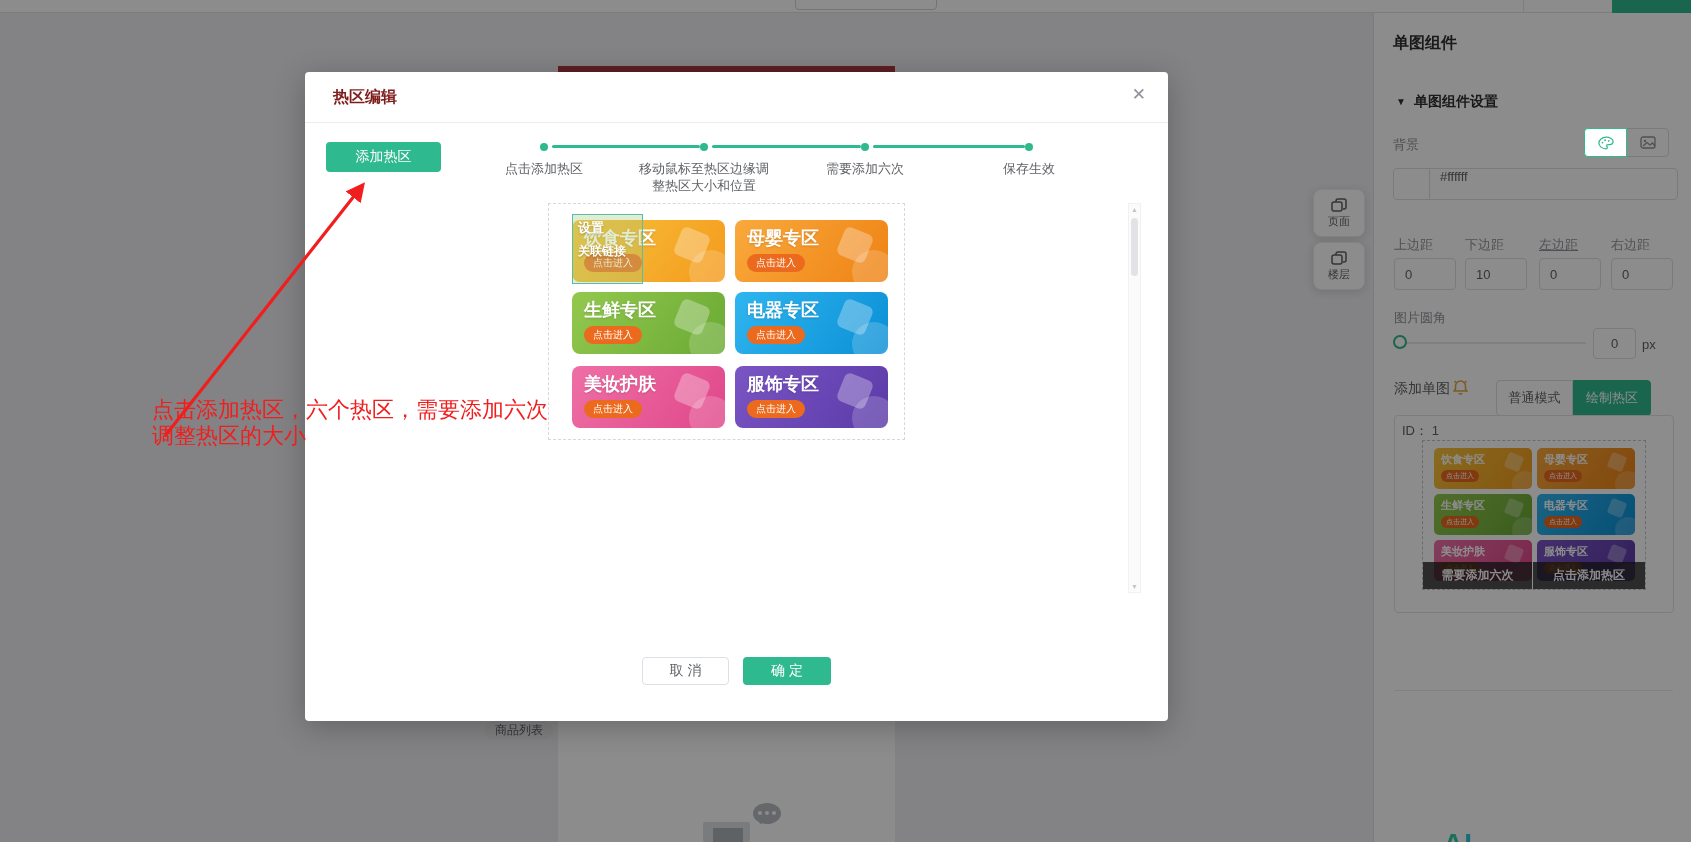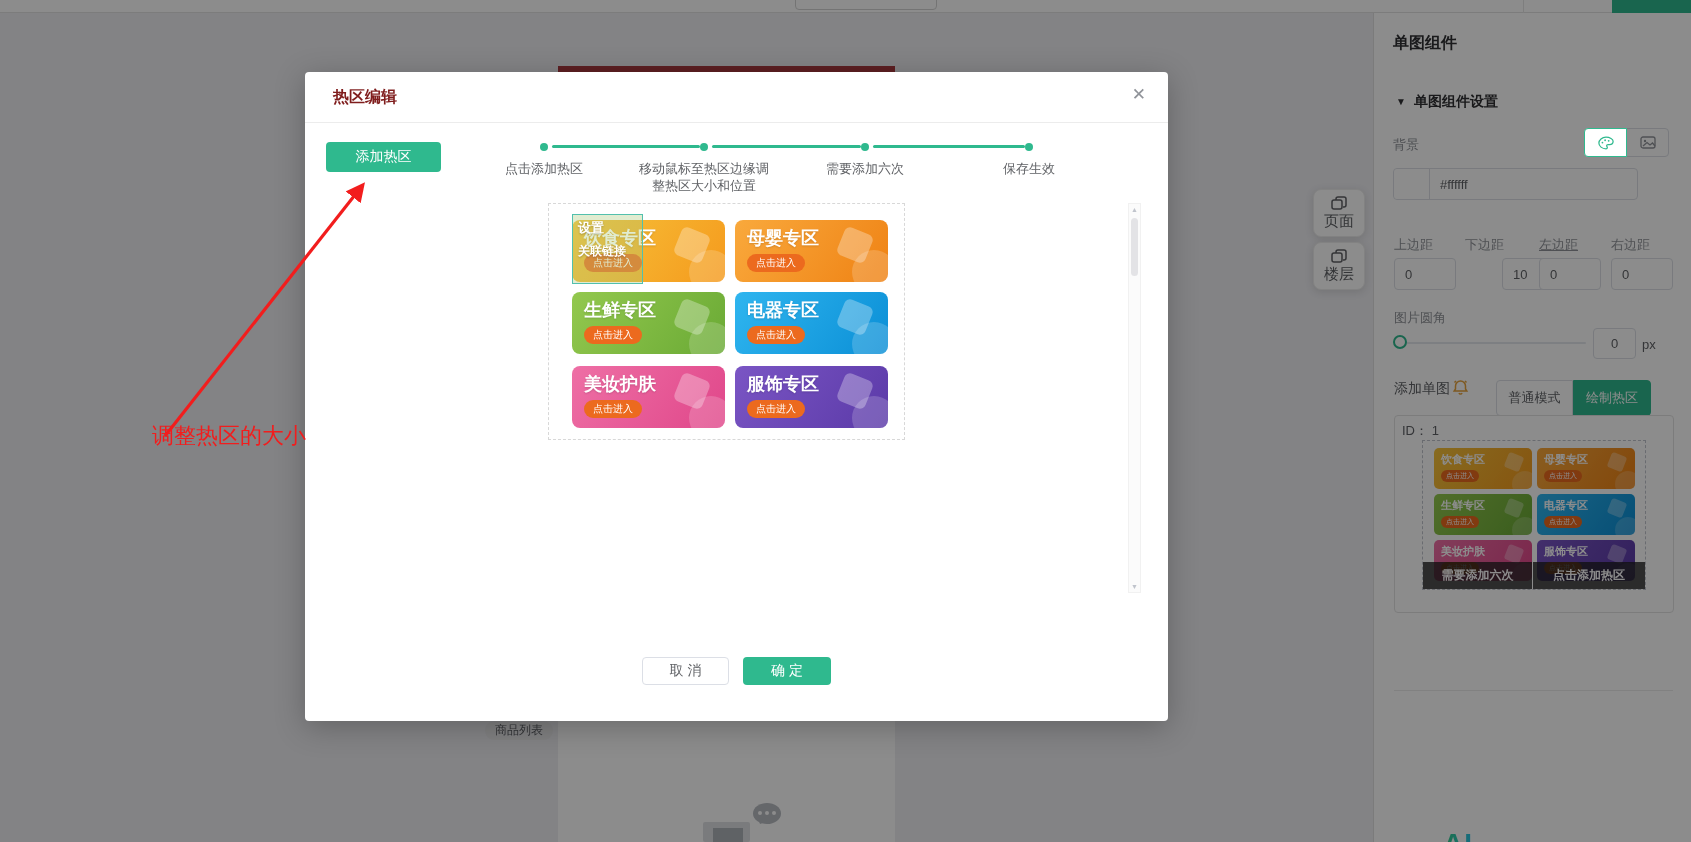--- a/index.html
+++ b/index.html
@@ -23,40 +23,40 @@
     font-size:12px;color:#606266;line-height:15px;}
   .bubble{left:753px;top:803px;width:28px;height:21px;background:#b8bcc2;border-radius:50%;}
   .bubble:after{content:"";position:absolute;left:2px;top:16px;border:5px solid transparent;border-top-color:#b8bcc2;transform:rotate(25deg);}
   .bubble .dot{position:absolute;top:8px;width:4px;height:4px;border-radius:50%;background:#fff;}
   .bubble .d1{left:5px}.bubble .d2{left:12px}.bubble .d3{left:19px}
   .ph-box{left:703px;top:822px;width:47px;height:20px;background:#dfe1e4;border-radius:2px;}
   .ph-box-inner{left:713px;top:828px;width:30px;height:14px;background:#aeb2b8;}
 
   .float-btn{width:52px;background:#ffffff;border:1px solid #ededed;border-radius:8px;box-shadow:0 2px 8px rgba(0,0,0,.12);
     display:flex;flex-direction:column;align-items:center;justify-content:center;gap:2px;cursor:pointer;}
-  .float-btn .fb-label{font-size:15px;color:#606266;}
+  .float-btn .fb-label{font-size:11px;color:#606266;}
   .float-page{left:1313px;top:189px;height:48px;}
   .float-floor{left:1313px;top:242px;height:48px;}
 
   
   .sidebar{left:1373px;top:13px;width:318px;height:829px;background:#ffffff;border-left:1px solid #e0e0e0;}
   .sb-title{left:1393px;top:33px;font-size:16px;font-weight:700;color:#303133;}
   .sb-caret{left:1396px;top:96px;font-size:10px;color:#303133;}
   .sb-section{left:1414px;top:93px;font-size:14px;font-weight:700;color:#303133;}
   .sb-label{font-size:13px;color:#909399;}
   .bg-label{left:1393px;top:136px;}
   .seg-btn{width:43px;height:29px;background:#fff;border:1px solid #dcdfe6;display:flex;align-items:center;justify-content:center;cursor:pointer;}
   .seg-palette{left:1584px;top:128px;border-color:var(--accent);color:var(--accent);border-radius:4px 0 0 4px;z-index:2;}
   .seg-image{left:1626px;top:128px;color:#909399;border-radius:0 4px 4px 0;}
-  .color-field{left:1393px;top:168px;width:245px;height:32px;border:1px solid #dcdfe6;border-radius:4px;background:#fff;display:flex;align-items:center;}
+  .color-field{left:1393px;top:168px;width:285px;height:32px;border:1px solid #dcdfe6;border-radius:4px;background:#fff;display:flex;}
   .color-swatch{width:36px;height:30px;border-right:1px solid #dcdfe6;background:#ffffff;border-radius:4px 0 0 4px;}
   .color-value{font-size:13px;color:#606266;padding-left:10px;}
   .m-label-0{left:1394px;top:236px;} .m-label-1{left:1465px;top:236px;} .m-label-2{left:1539px;top:236px;text-decoration:underline;} .m-label-3{left:1611px;top:236px;}
   .m-input{width:62px;height:32px;border:1px solid #dcdfe6;border-radius:4px;background:#fff;font-size:13px;color:#606266;padding-left:10px;font-family:inherit;}
-  .m-input-0{left:1394px;top:258px;} .m-input-1{left:1465px;top:258px;margin-left:37px;} .m-input-2{left:1539px;top:258px;} .m-input-3{left:1611px;top:258px;}
+  .m-input-0{left:1394px;top:258px;} .m-input-1{left:1465px;top:258px;} .m-input-2{left:1539px;top:258px;} .m-input-3{left:1611px;top:258px;}
   .radius-label{left:1394px;top:309px;}
   .slider-track{left:1396px;top:342px;width:190px;height:2px;background:#e4e7ed;border-radius:2px;}
   .slider-knob{left:1393px;top:335px;width:14px;height:14px;border-radius:50%;background:#fff;border:2px solid var(--accent);cursor:pointer;}
   .radius-box{left:1593px;top:328px;width:43px;height:31px;border:1px solid #dcdfe6;border-radius:4px;background:#fff;
     font-size:13px;color:#606266;text-align:center;font-family:inherit;}
   .radius-unit{left:1642px;top:337px;font-size:13px;color:#606266;}
   .add-image-label{left:1394px;top:380px;font-size:14px;color:#606266;}
   .bell{left:1452px;top:379px;}
   .mode-btn{height:36px;font-size:13px;display:flex;align-items:center;justify-content:center;cursor:pointer;}
   .mode-normal{left:1496px;top:380px;width:77px;background:#fff;border:1px solid #dcdfe6;border-radius:4px 0 0 4px;color:#606266;}
@@ -346,15 +346,16 @@
   </div>
 
   <svg class="abs anno-svg" width="1691" height="842" viewBox="0 0 1691 842">
     <defs>
       <marker id="arrowhead" markerWidth="6" markerHeight="6" refX="4.5" refY="3" orient="auto">
         <path d="M0,0 L6,3 L0,6 z" fill="#f21d1d"></path>
       </marker>
     </defs>
     <line x1="165" y1="436" x2="362" y2="186" stroke="#f21d1d" stroke-width="3.2" marker-end="url(#arrowhead)"></line>
   </svg>
+  <div class="abs anno-text anno-1">点击添加热区，六个热区，需要添加六次</div>
   <div class="abs anno-text anno-2">调整热区的大小</div>
 
 </div>
 
 </body></html>

